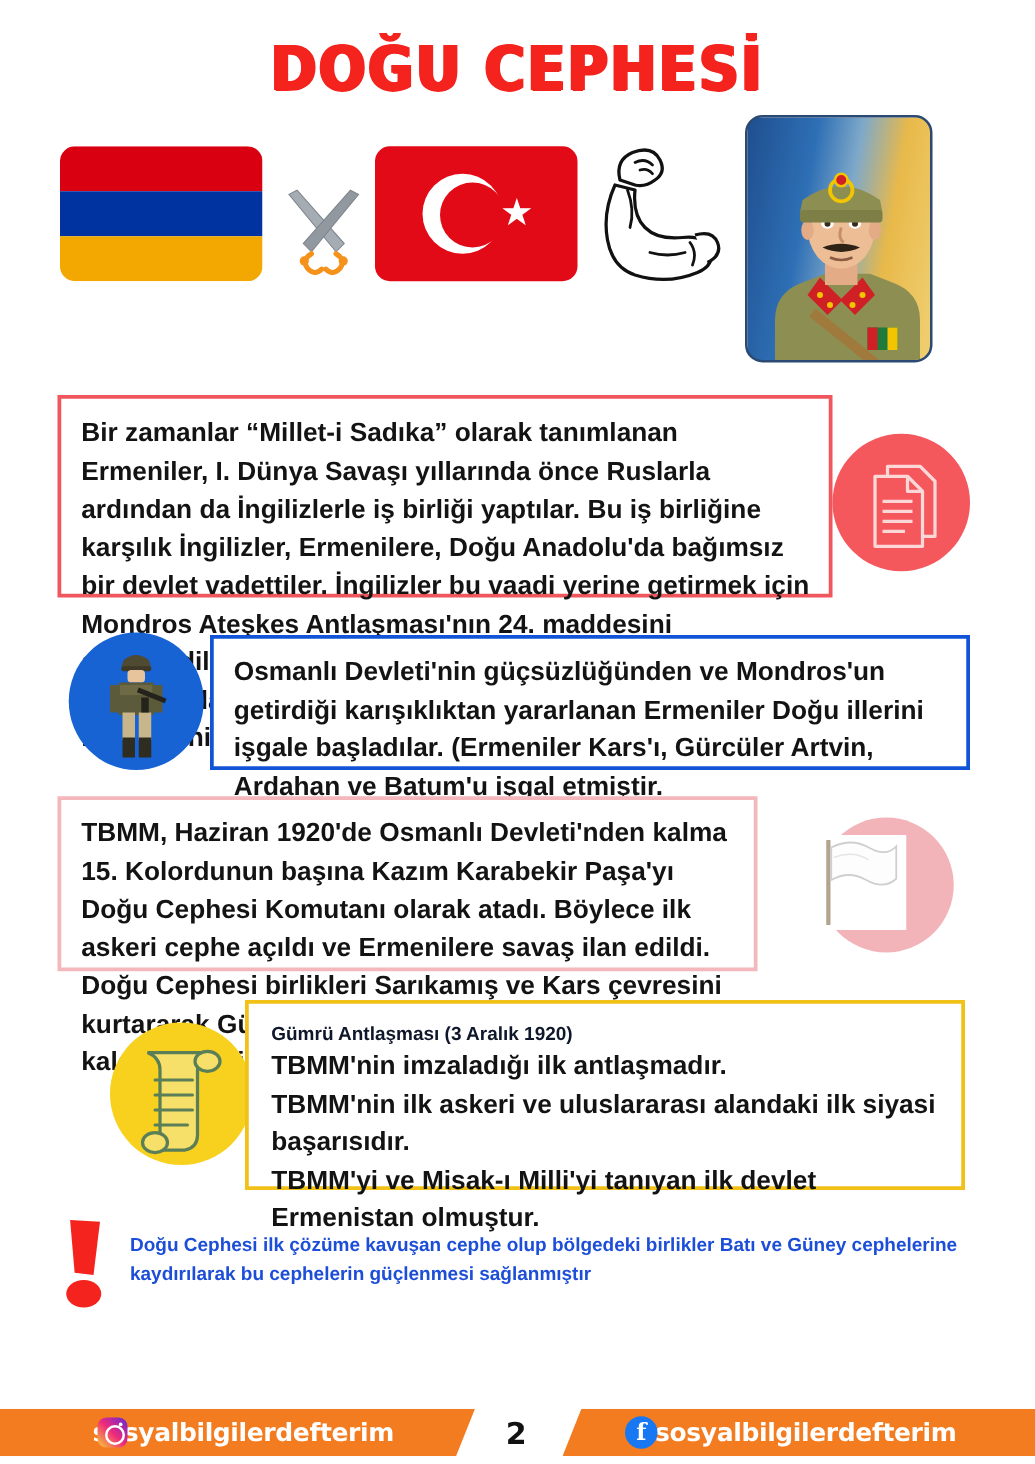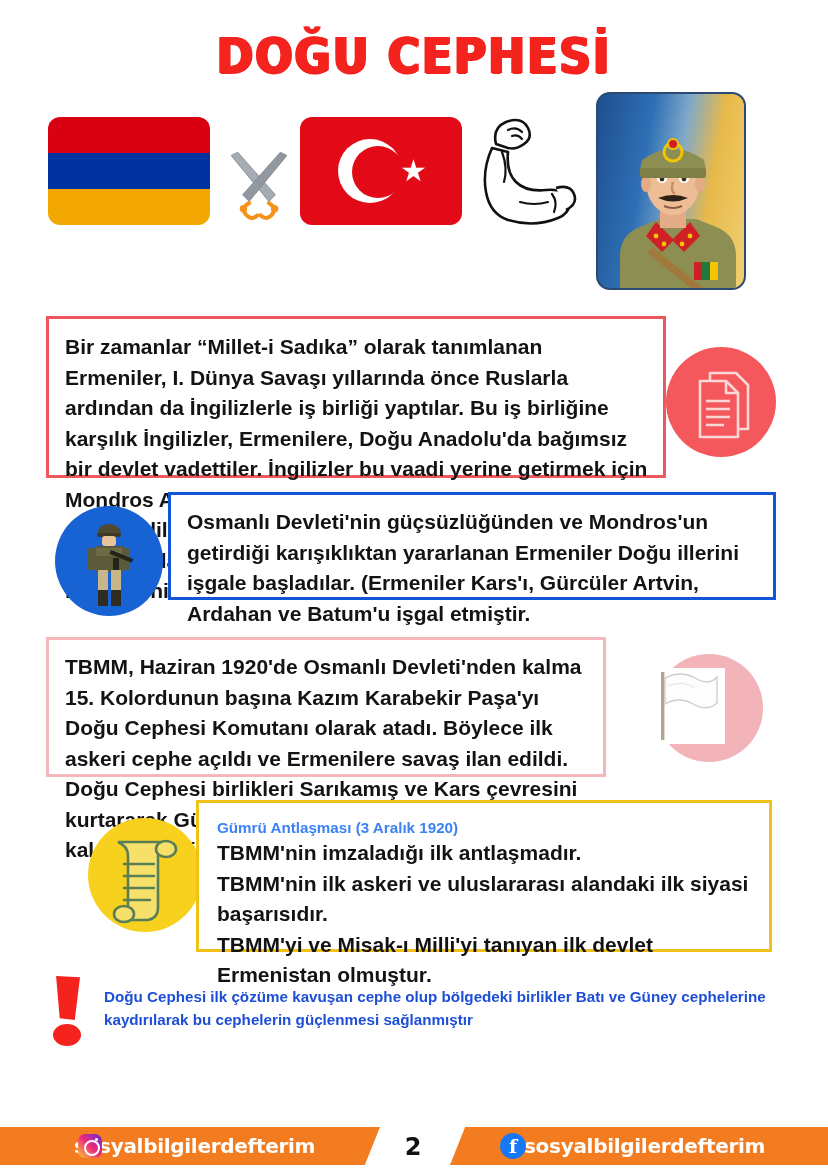--- a/index.html
+++ b/index.html
@@ -127,21 +127,21 @@
 
   
   .circ-soldier {
     position: absolute;
     left: 55px; top: 506px;
     width: 108px; height: 110px;
     border-radius: 50%;
     background: #1763D4;
   }
   .box2 {
-    left: 168px; top: 492px;
+    left: 168px; top: 508px;
     width: 608px; height: 108px;
     border: 3.5px solid #1154D8;
     padding: 12px 14px 10px 16px;
   }
 
   
   .box3 {
     left: 46px; top: 637px;
     width: 560px; height: 140px;
     border: 3px solid #F3B7BC;
@@ -169,21 +169,21 @@
     border-radius: 50%;
     background: #F7D11E;
   }
   .box4 {
     left: 196px; top: 800px;
     width: 576px; height: 152px;
     border: 3px solid #F1C117;
     padding: 16px 14px 10px 18px;
   }
   .box4-head {
-    color: #3b82f6;
+    color: #0f172a;
     font-size: 15.2px;
     font-weight: bold;
     margin-bottom: 2px;
   }
   .box4 .line { display: block; }
 
   
   .excl {
     position: absolute;
     left: 50px; top: 976px;

